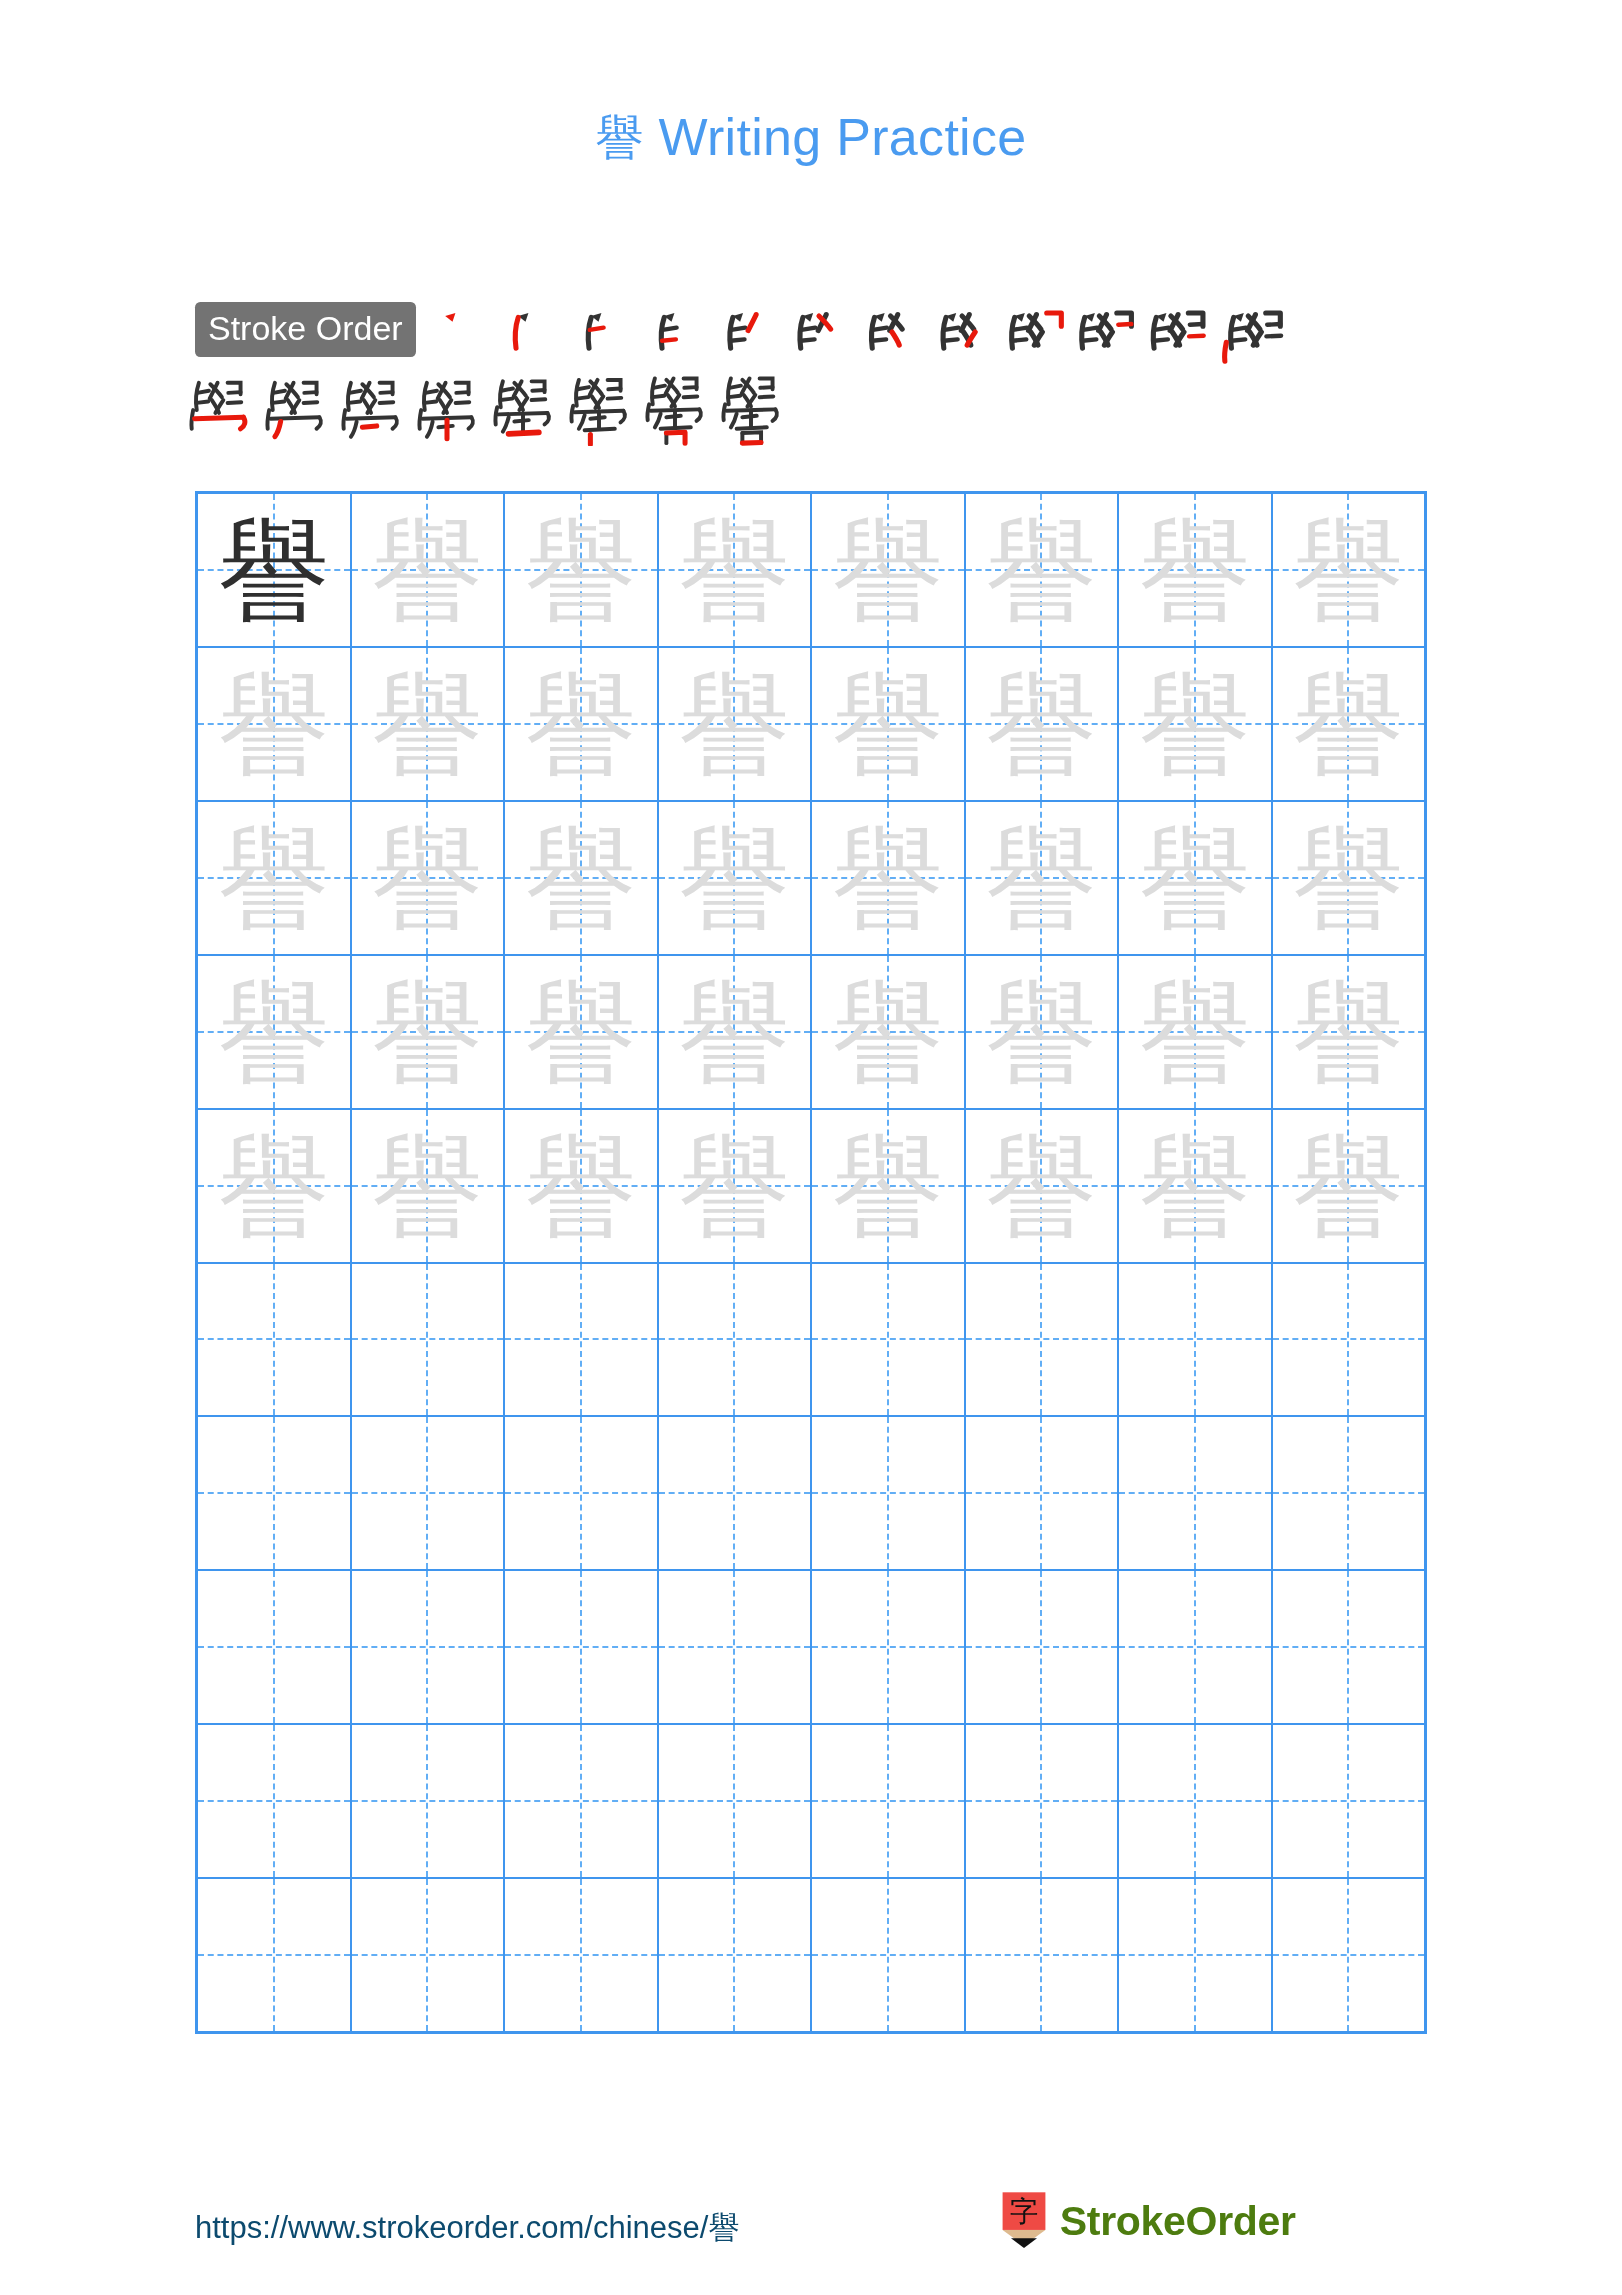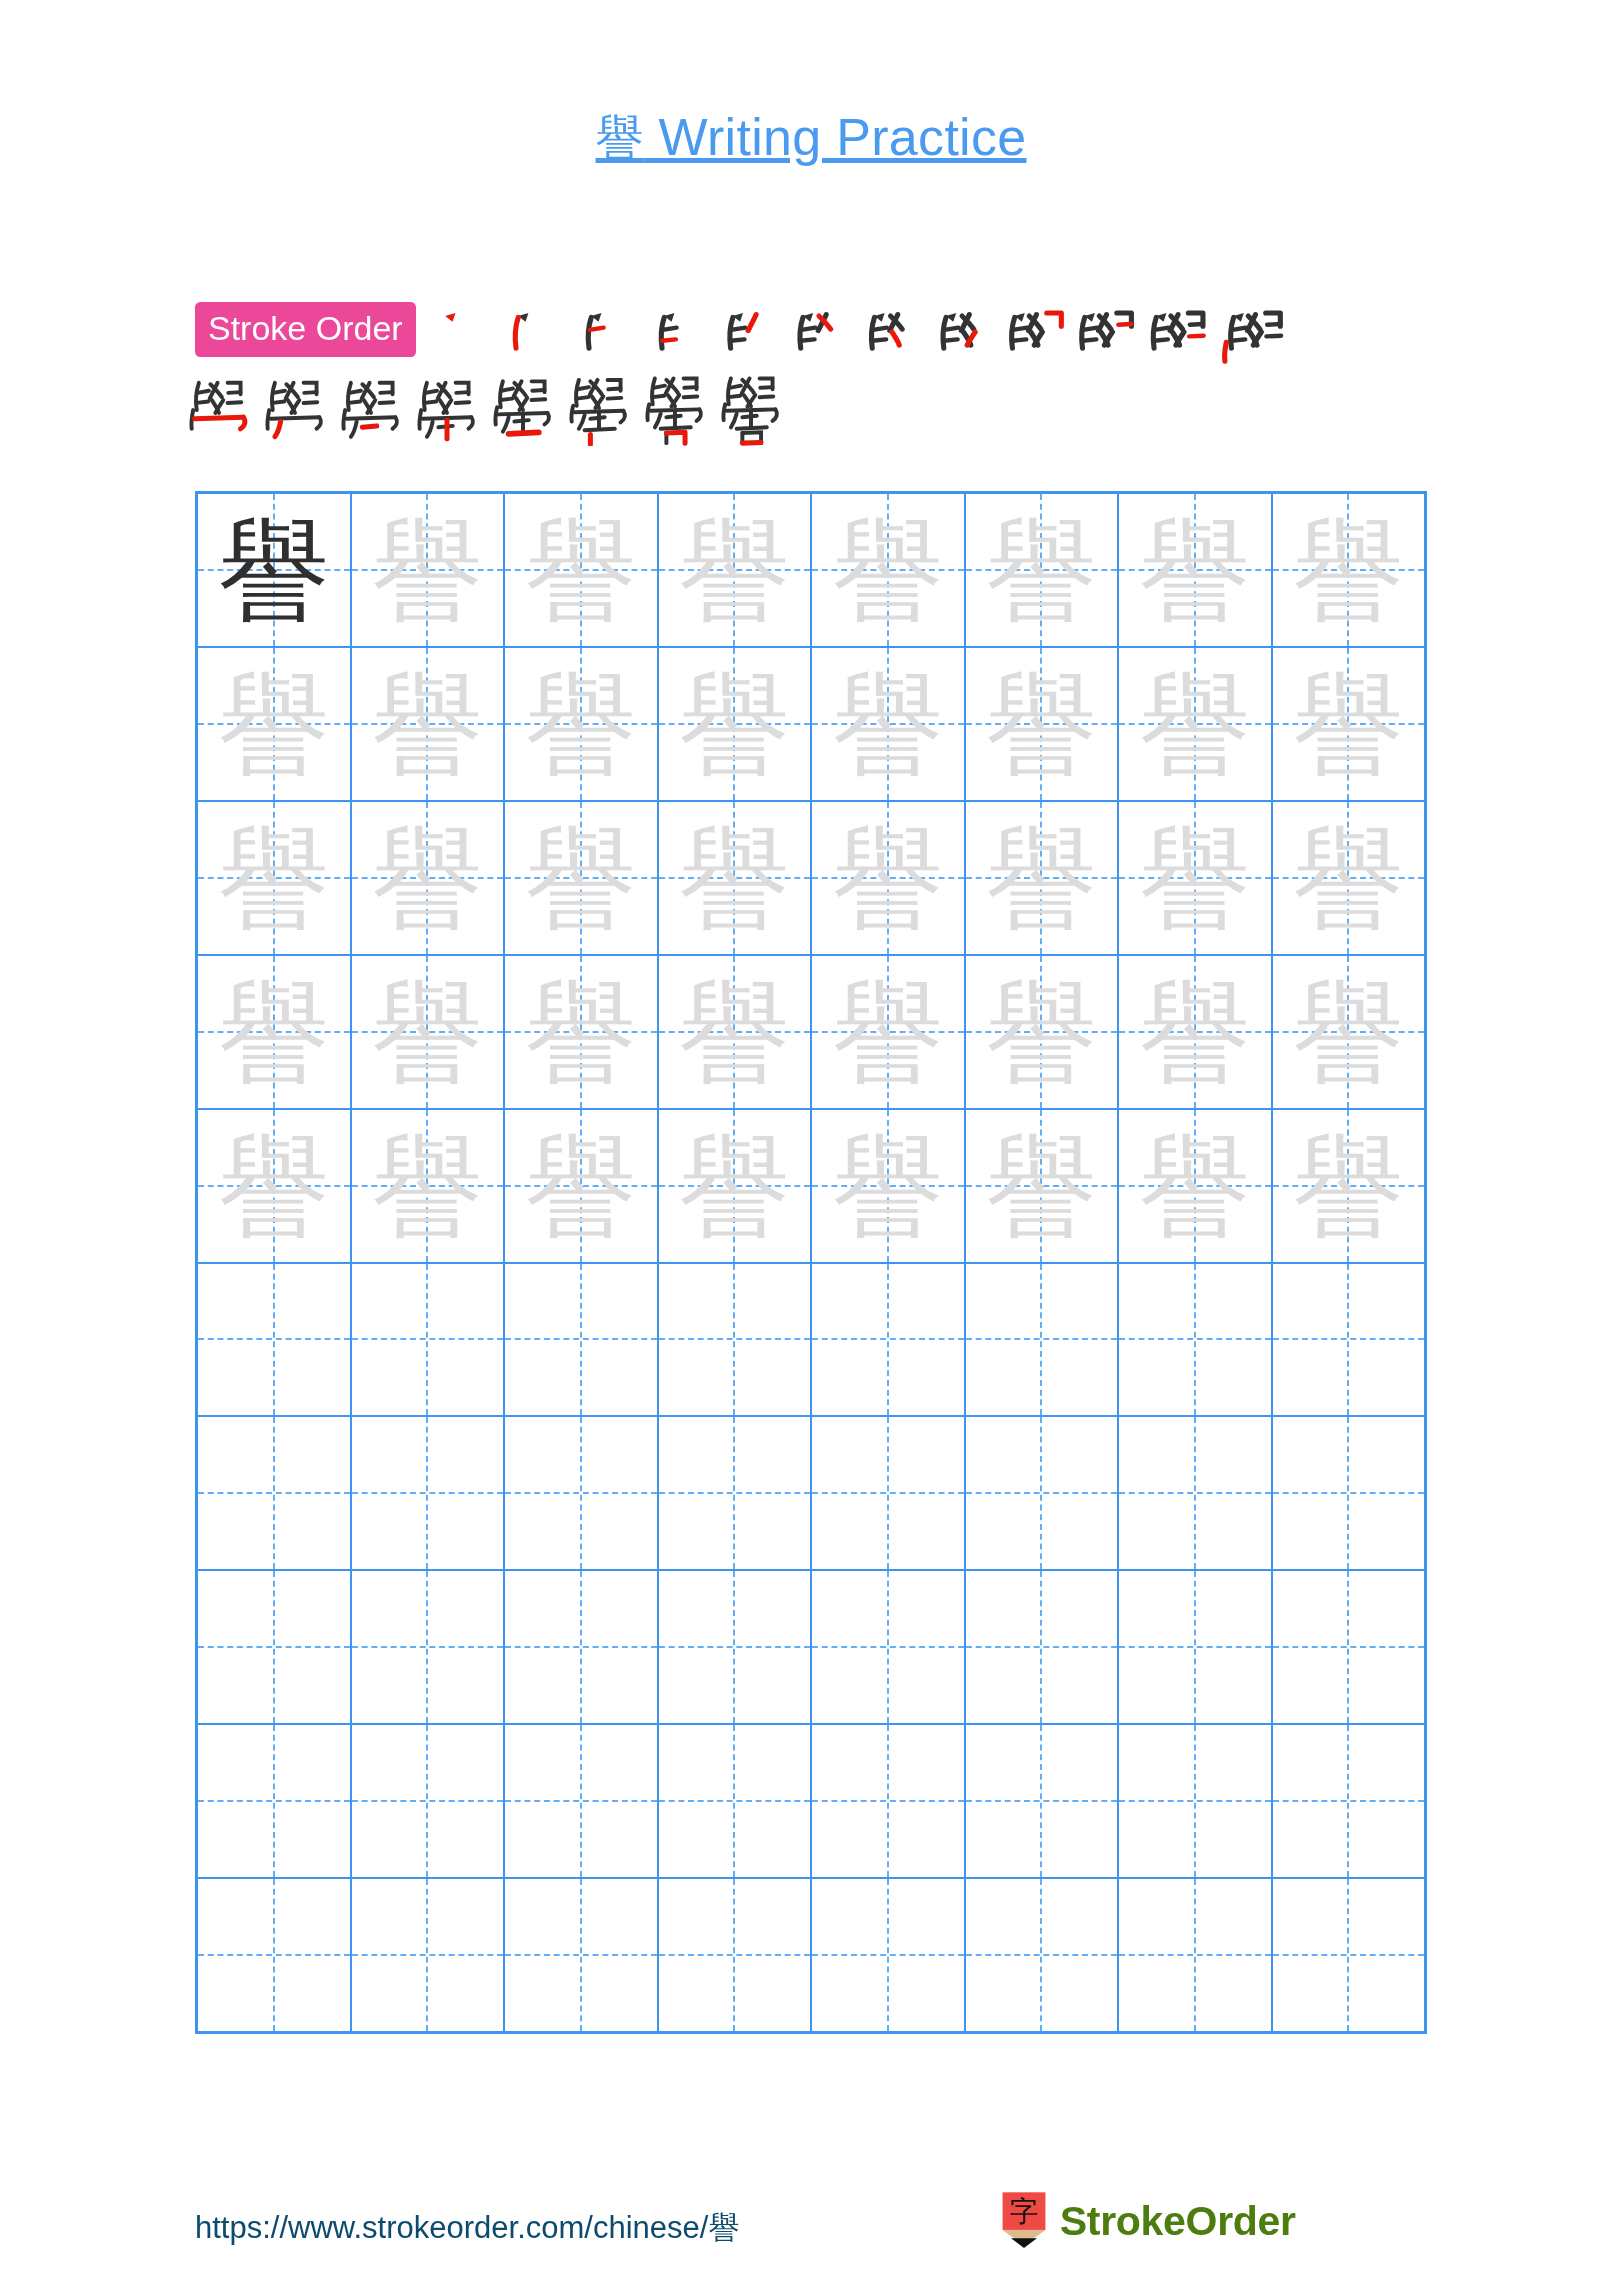--- a/index.html
+++ b/index.html
@@ -20,38 +20,37 @@
     position: absolute;
     top: 106px;
     left: 0;
     width: 1622px;
     text-align: center;
     font-size: 52px;
     font-weight: 400;
     color: #4a9bf0;
     letter-spacing: 0.3px;
     white-space: nowrap;
-    text-decoration: underline;
   }
   #page-title .title-char {
     font-family: "DejaVu Sans", sans-serif;
     font-size: 48px;
     vertical-align: 1.3px;
   }
 
   
   #stroke-order-section {
     position: absolute;
     top: 302px;
     left: 195px;
     width: 1243px;
   }
   #stroke-order-badge {
     display: inline-block;
-    background: #ec4899;
+    background: #737373;
     color: #ffffff;
     font-size: 34px;
     line-height: 1;
     padding: 9.2px 13px 11.8px 13px;
     border-radius: 5.2px;
     vertical-align: top;
     white-space: nowrap;
   }
 
   .stroke-row {

